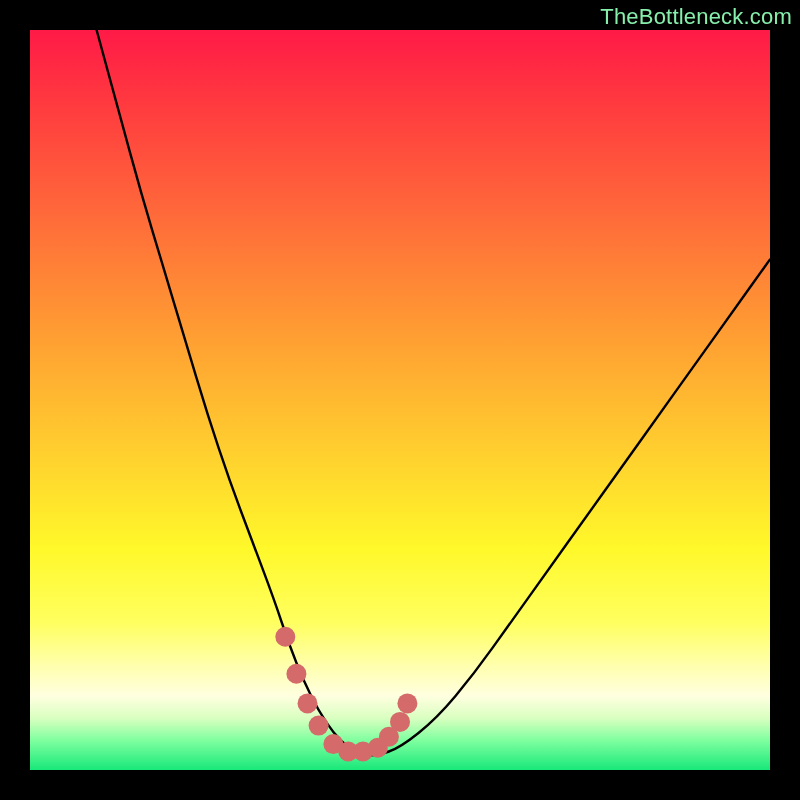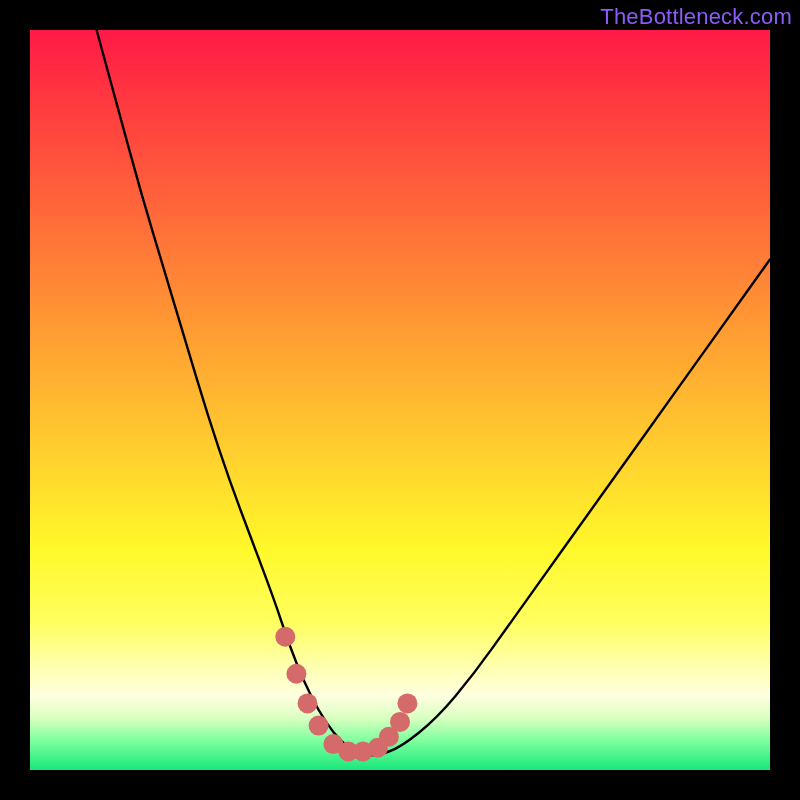--- a/index.html
+++ b/index.html
@@ -38,21 +38,21 @@
       #ffffe0 90%,
       #d9ffc0 93%,
       #7fff9f 96%,
       #18e87a 100%
     );
   }
   .watermark {
     position: absolute;
     top: 4px;
     right: 8px;
-    color: #8b5cf6;
+    color: #86efac;
     font-size: 22px;
     letter-spacing: 0.2px;
     user-select: none;
   }
   svg.curve {
     position: absolute;
     left: 0;
     top: 0;
     width: 740px;
     height: 740px;

